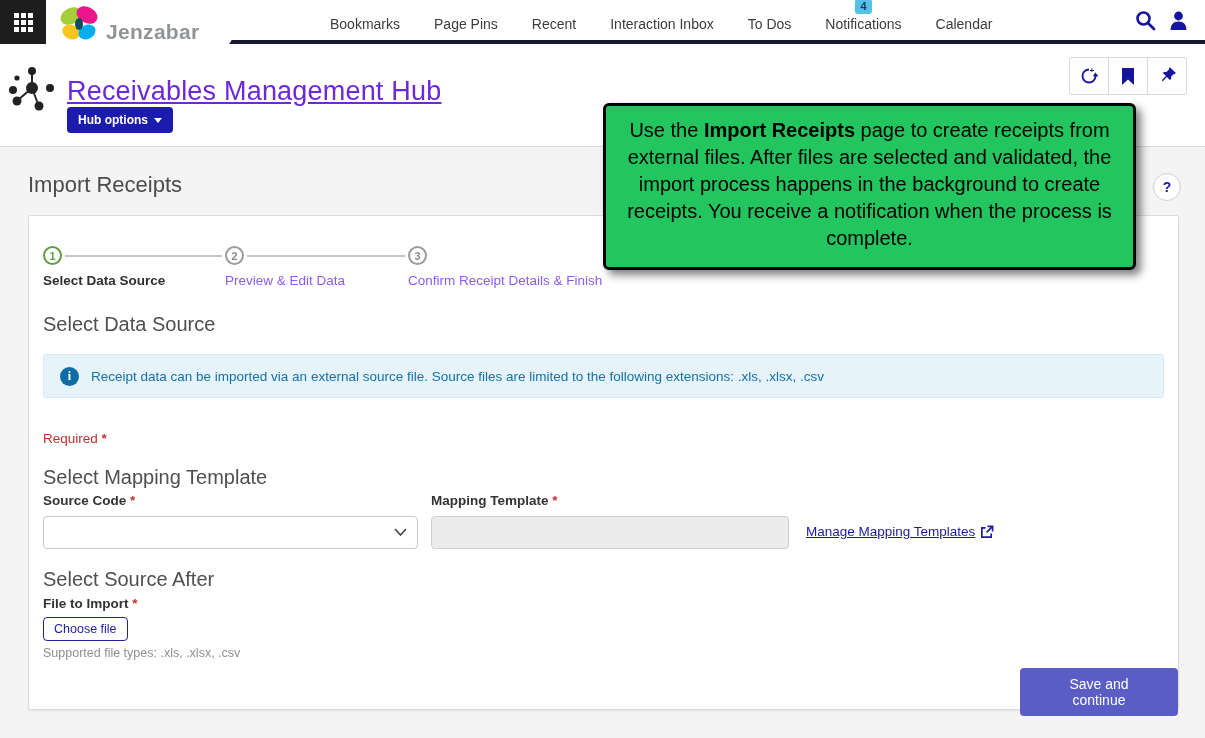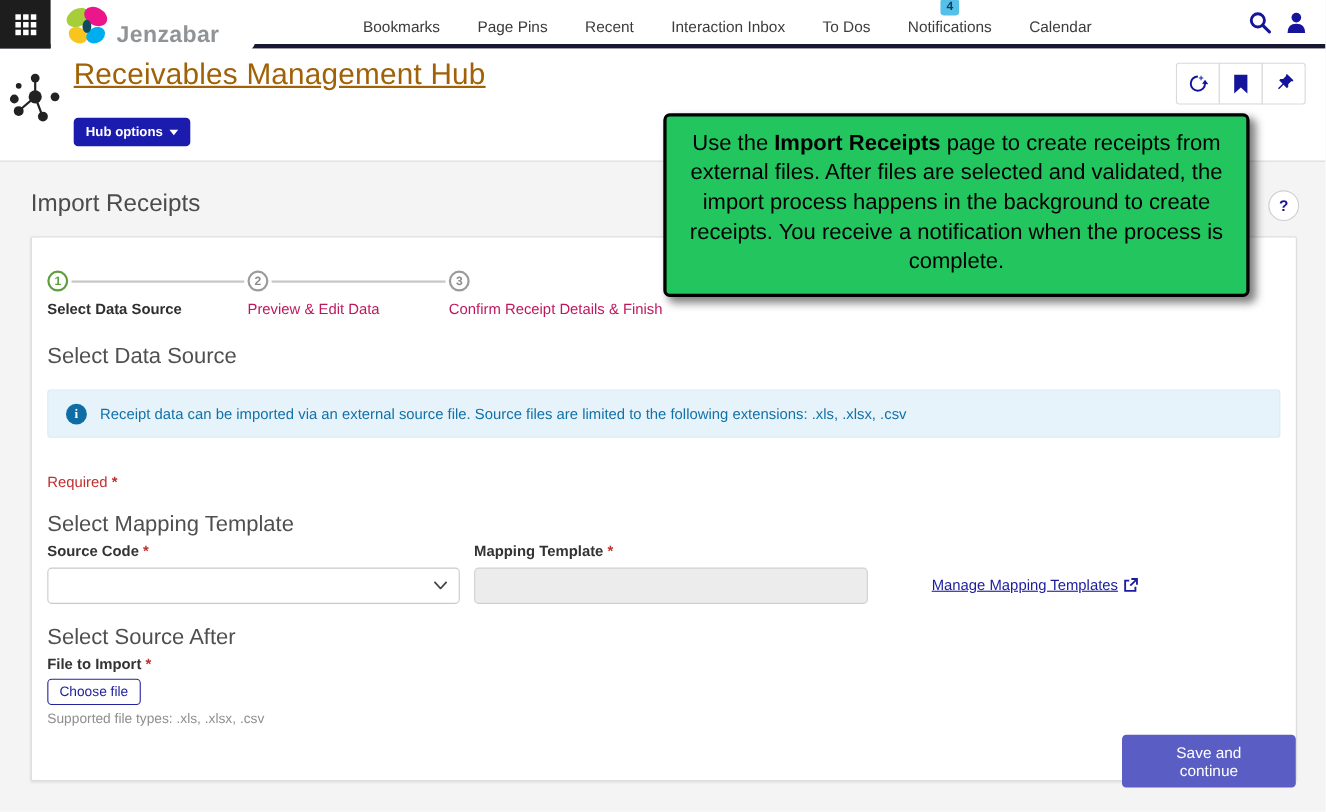--- a/index.html
+++ b/index.html
@@ -22,21 +22,21 @@
   .badge { position:absolute; top:-17px; left:50%; transform:translateX(-50%);
            background:#55c1e8; color:#123a5e; font-size:11px; font-weight:700;
            padding:1px 5px; border-radius:3px; line-height:13px; }
   .nav-icons { position:absolute; right:16px; top:0; height:40px; display:flex; align-items:center; gap:12px; }
   .nav-icons svg { cursor:pointer; }
 
   
   .hubheader { position:absolute; top:44px; left:0; width:1205px; height:103px; background:#fff;
                border-bottom:1px solid #d8d8d8; }
   .hub-icon { position:absolute; left:8px; top:20px; }
-  .hub-title { position:absolute; left:67px; top:8px; font-size:27px; color:#a16207;
+  .hub-title { position:absolute; left:67px; top:32px; font-size:27px; color:#6d28d9;
                text-decoration:underline; cursor:pointer; font-weight:400; letter-spacing:.2px; }
   .hub-options { position:absolute; left:67px; top:63px; background:#1b1bad; color:#fff;
                  border:none; border-radius:4px; font-size:12px; font-weight:700;
                  padding:6px 11px; cursor:pointer; display:flex; align-items:center; gap:6px;
                  font-family:"Liberation Sans", sans-serif;text-align:center; }
   .caret-down { width:0; height:0; border-left:4px solid transparent; border-right:4px solid transparent;
                 border-top:5px solid #fff; display:inline-block; }
   .hub-tools { position:absolute; left:1069px; top:13px; display:flex; }
   .tool-btn { width:40px; height:38px; background:#fff; border:1px solid #d9d9d9; margin-left:-1px;
               display:flex; align-items:center; justify-content:center; cursor:pointer; }
@@ -50,21 +50,21 @@
               display:flex; align-items:center; justify-content:center; cursor:pointer; }
 
   .card { position:absolute; left:28px; top:215px; width:1151px; height:495px; background:#fff;
           border:1px solid #dcdcdc; border-radius:2px; box-shadow:0 1px 2px rgba(0,0,0,.07); }
 
   
   .step-circle { position:absolute; width:19px; height:19px; border-radius:50%; border:2px solid #9b9b9b;
                  color:#8b8b8b; font-size:11px; font-weight:700; display:flex; align-items:center;
                  justify-content:center; background:#fff; top:30px; }
   .step-circle.active { border-color:#5f9e3e; color:#5f9e3e; }
-  .step-label { position:absolute; top:57px; font-size:13.5px; color:#be185d; white-space:nowrap; }
+  .step-label { position:absolute; top:57px; font-size:13.5px; color:#8b5cf6; white-space:nowrap; }
   .step-label.active { color:#2f2f2f; font-weight:700; }
   .step-line { position:absolute; top:39px; height:2px; background:#c6c6c6; }
 
   .sec-heading { position:absolute; left:14px; font-size:20px; color:#4f4f51; font-weight:400; }
 
   .info-banner { position:absolute; left:14px; top:138px; width:1121px; height:44px; background:#e7f3fa;
                  border:1px solid #d7ebf5; border-radius:3px; display:flex; align-items:center;
                  padding-left:16px; gap:12px; }
   .info-ico { width:19px; height:19px; border-radius:50%; background:#0e6da4; color:#fff;
               font-size:12px; font-weight:700; display:flex; align-items:center; justify-content:center;
@@ -74,21 +74,21 @@
   .required { position:absolute; left:14px; top:215px; color:#c22f2f; font-size:13.5px; }
   .req-star { color:#c22f2f; font-weight:700; }
 
   .field-label { position:absolute; top:277px; font-size:13.5px; font-weight:700; color:#333; }
   .select-box { position:absolute; left:14px; top:300px; width:375px; height:33px;
                 border:1px solid #c9c9c9; border-radius:4px; background:#fff; appearance:none;
                 -webkit-appearance:none; padding:0 30px 0 10px; font-size:13px; color:#333; cursor:pointer; }
   .select-chev { position:absolute; left:365px; top:312px; pointer-events:none; }
   .dis-input { position:absolute; left:402px; top:300px; width:358px; height:33px;
                border:1px solid #cfcfcf; border-radius:4px; background:#ececec; padding:0 10px; font-size:13px; }
-  .manage-link { position:absolute; left:818px; top:308px; color:#1b1b9e; font-size:13.5px;
+  .manage-link { position:absolute; left:777px; top:308px; color:#1b1b9e; font-size:13.5px;
                  text-decoration:underline; cursor:pointer; display:flex; align-items:center; gap:5px; }
 
   .file-label { position:absolute; left:14px; top:380px; font-size:13.5px; font-weight:700; color:#333;text-align:center; }
   .choose-btn { position:absolute; left:14px; top:401px; background:#fff; border:1px solid #2323a0;
                 color:#2323a0; border-radius:4px; font-size:12.5px; padding:4px 10px; cursor:pointer;
                 font-family:"Liberation Sans", sans-serif; }
   .supported { position:absolute; left:14px; top:430px; color:#8f8f8f; font-size:12.5px; }
 
   .save-btn { position:absolute; left:991px; top:452px; background:#5a5ec4; color:#fff; border:none;
               border-radius:4px; font-size:14px; padding:8px 27px; cursor:pointer;

